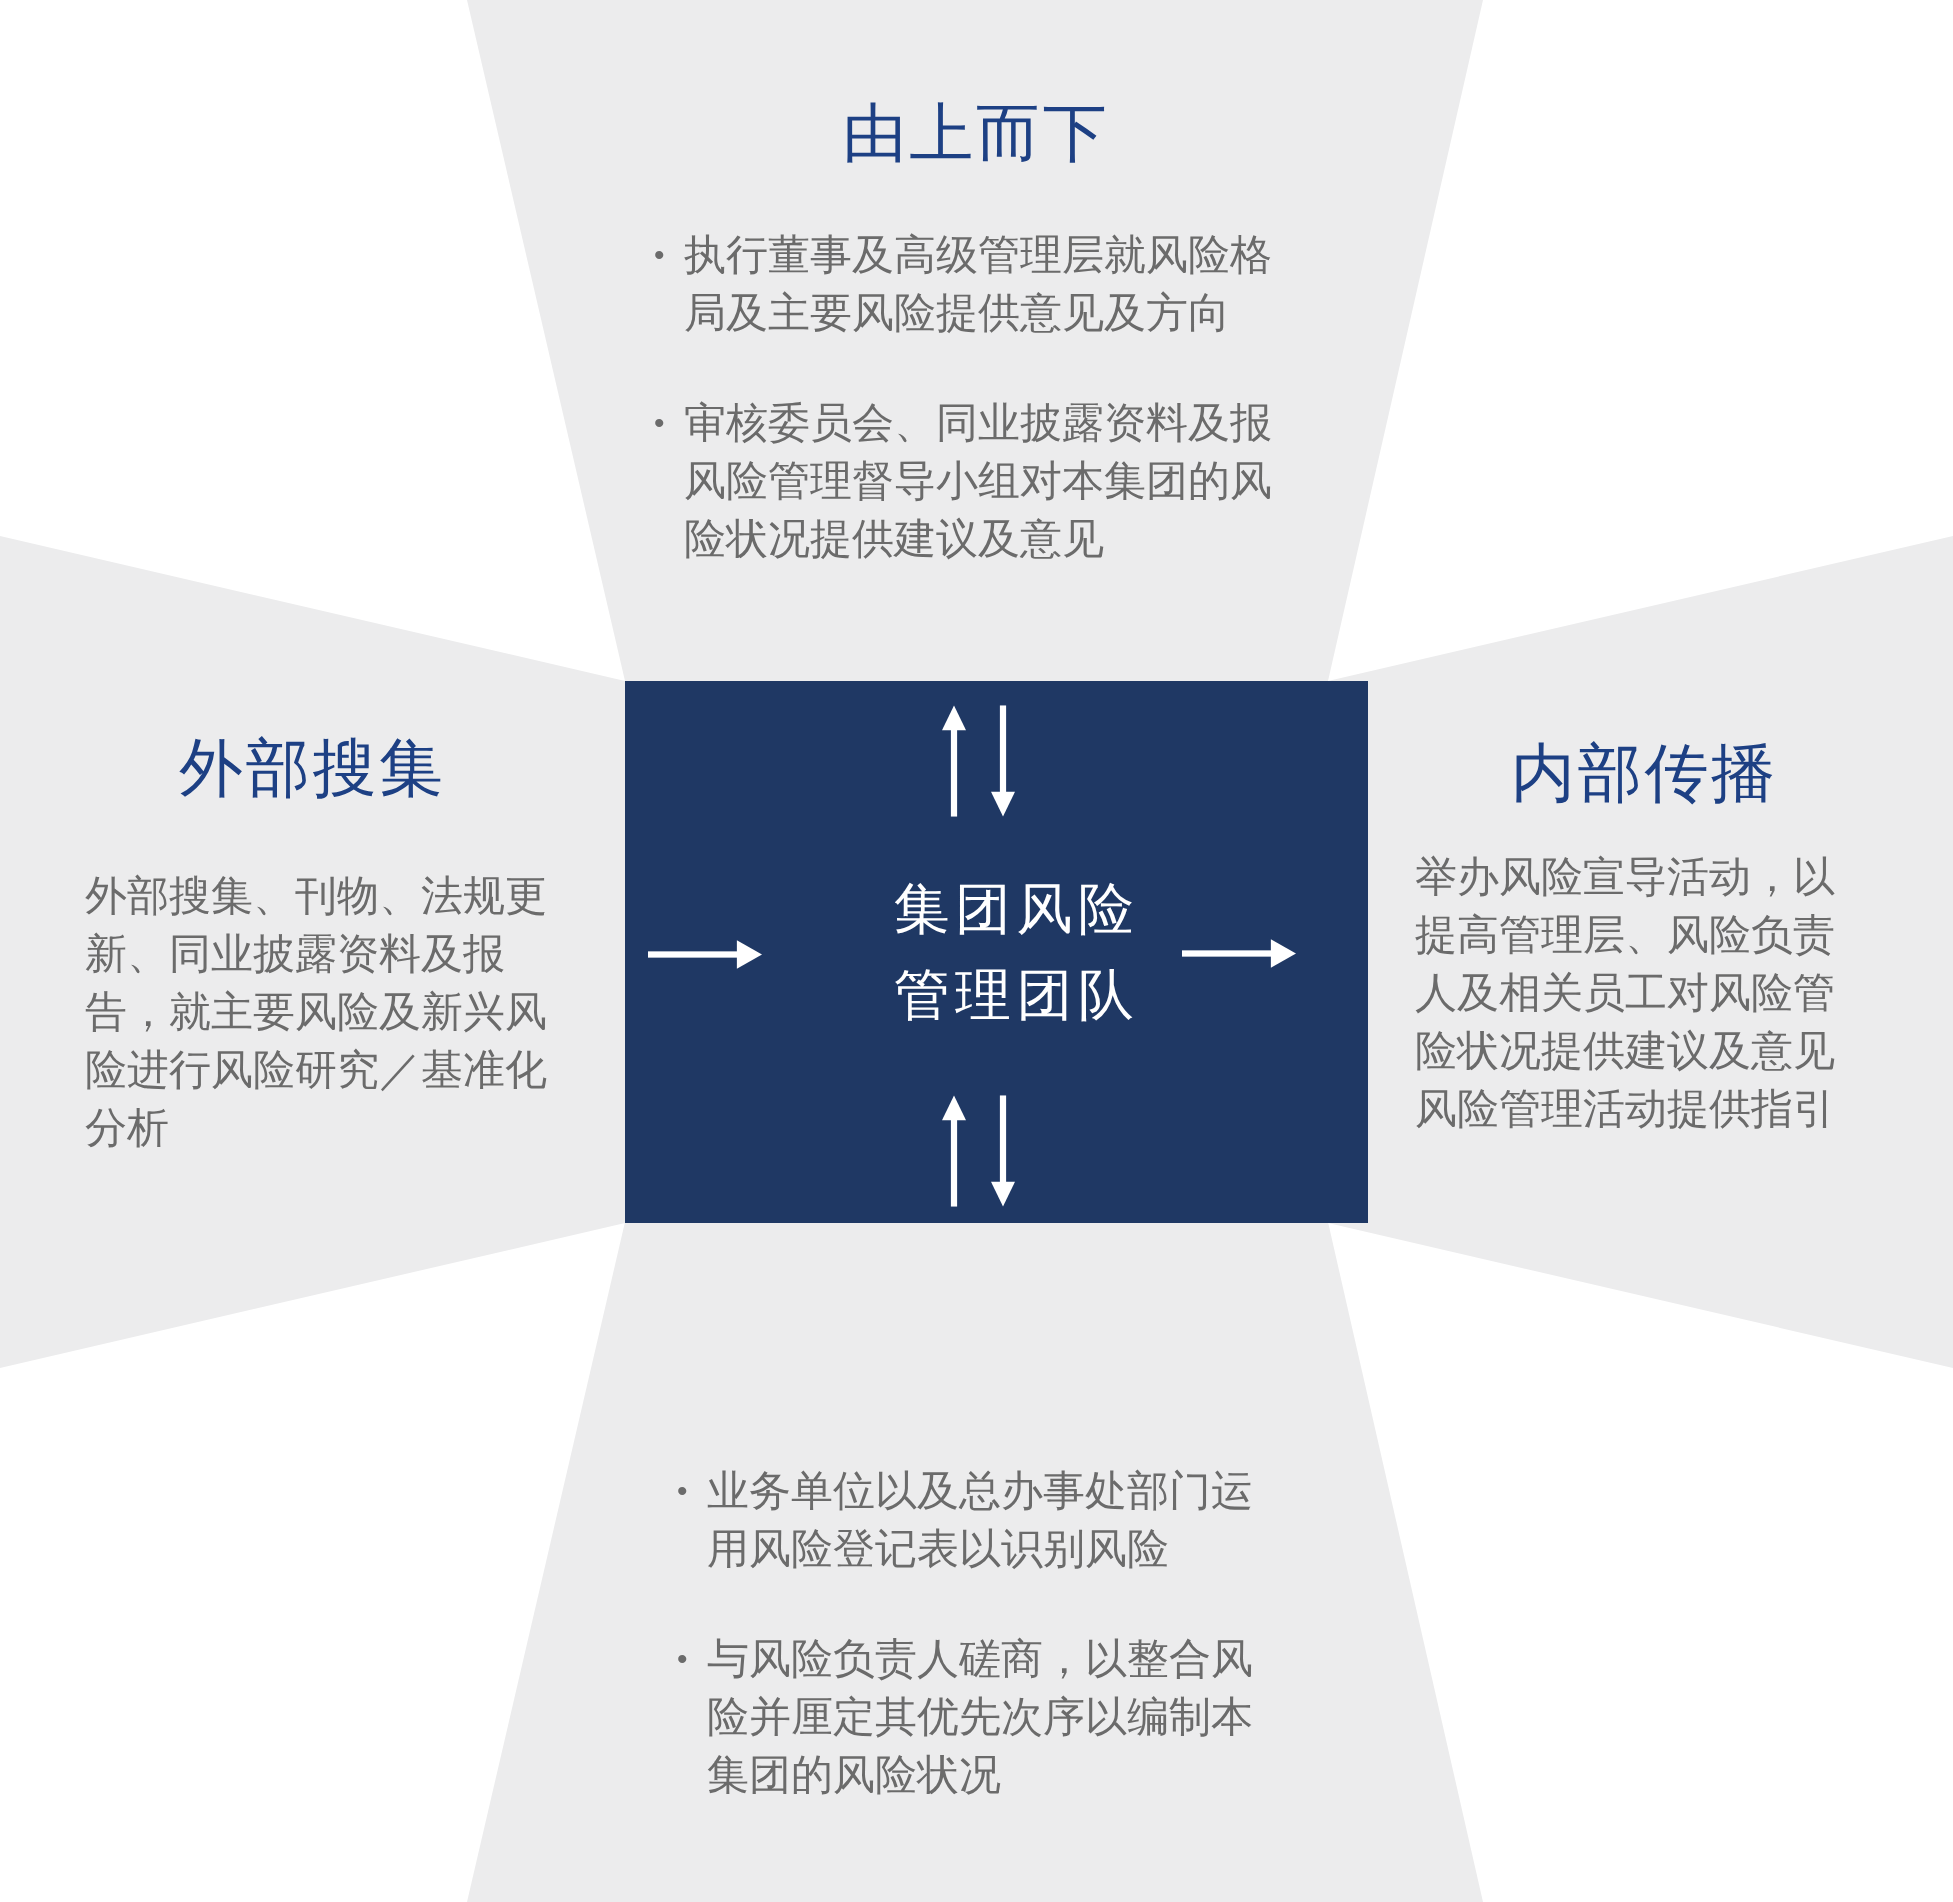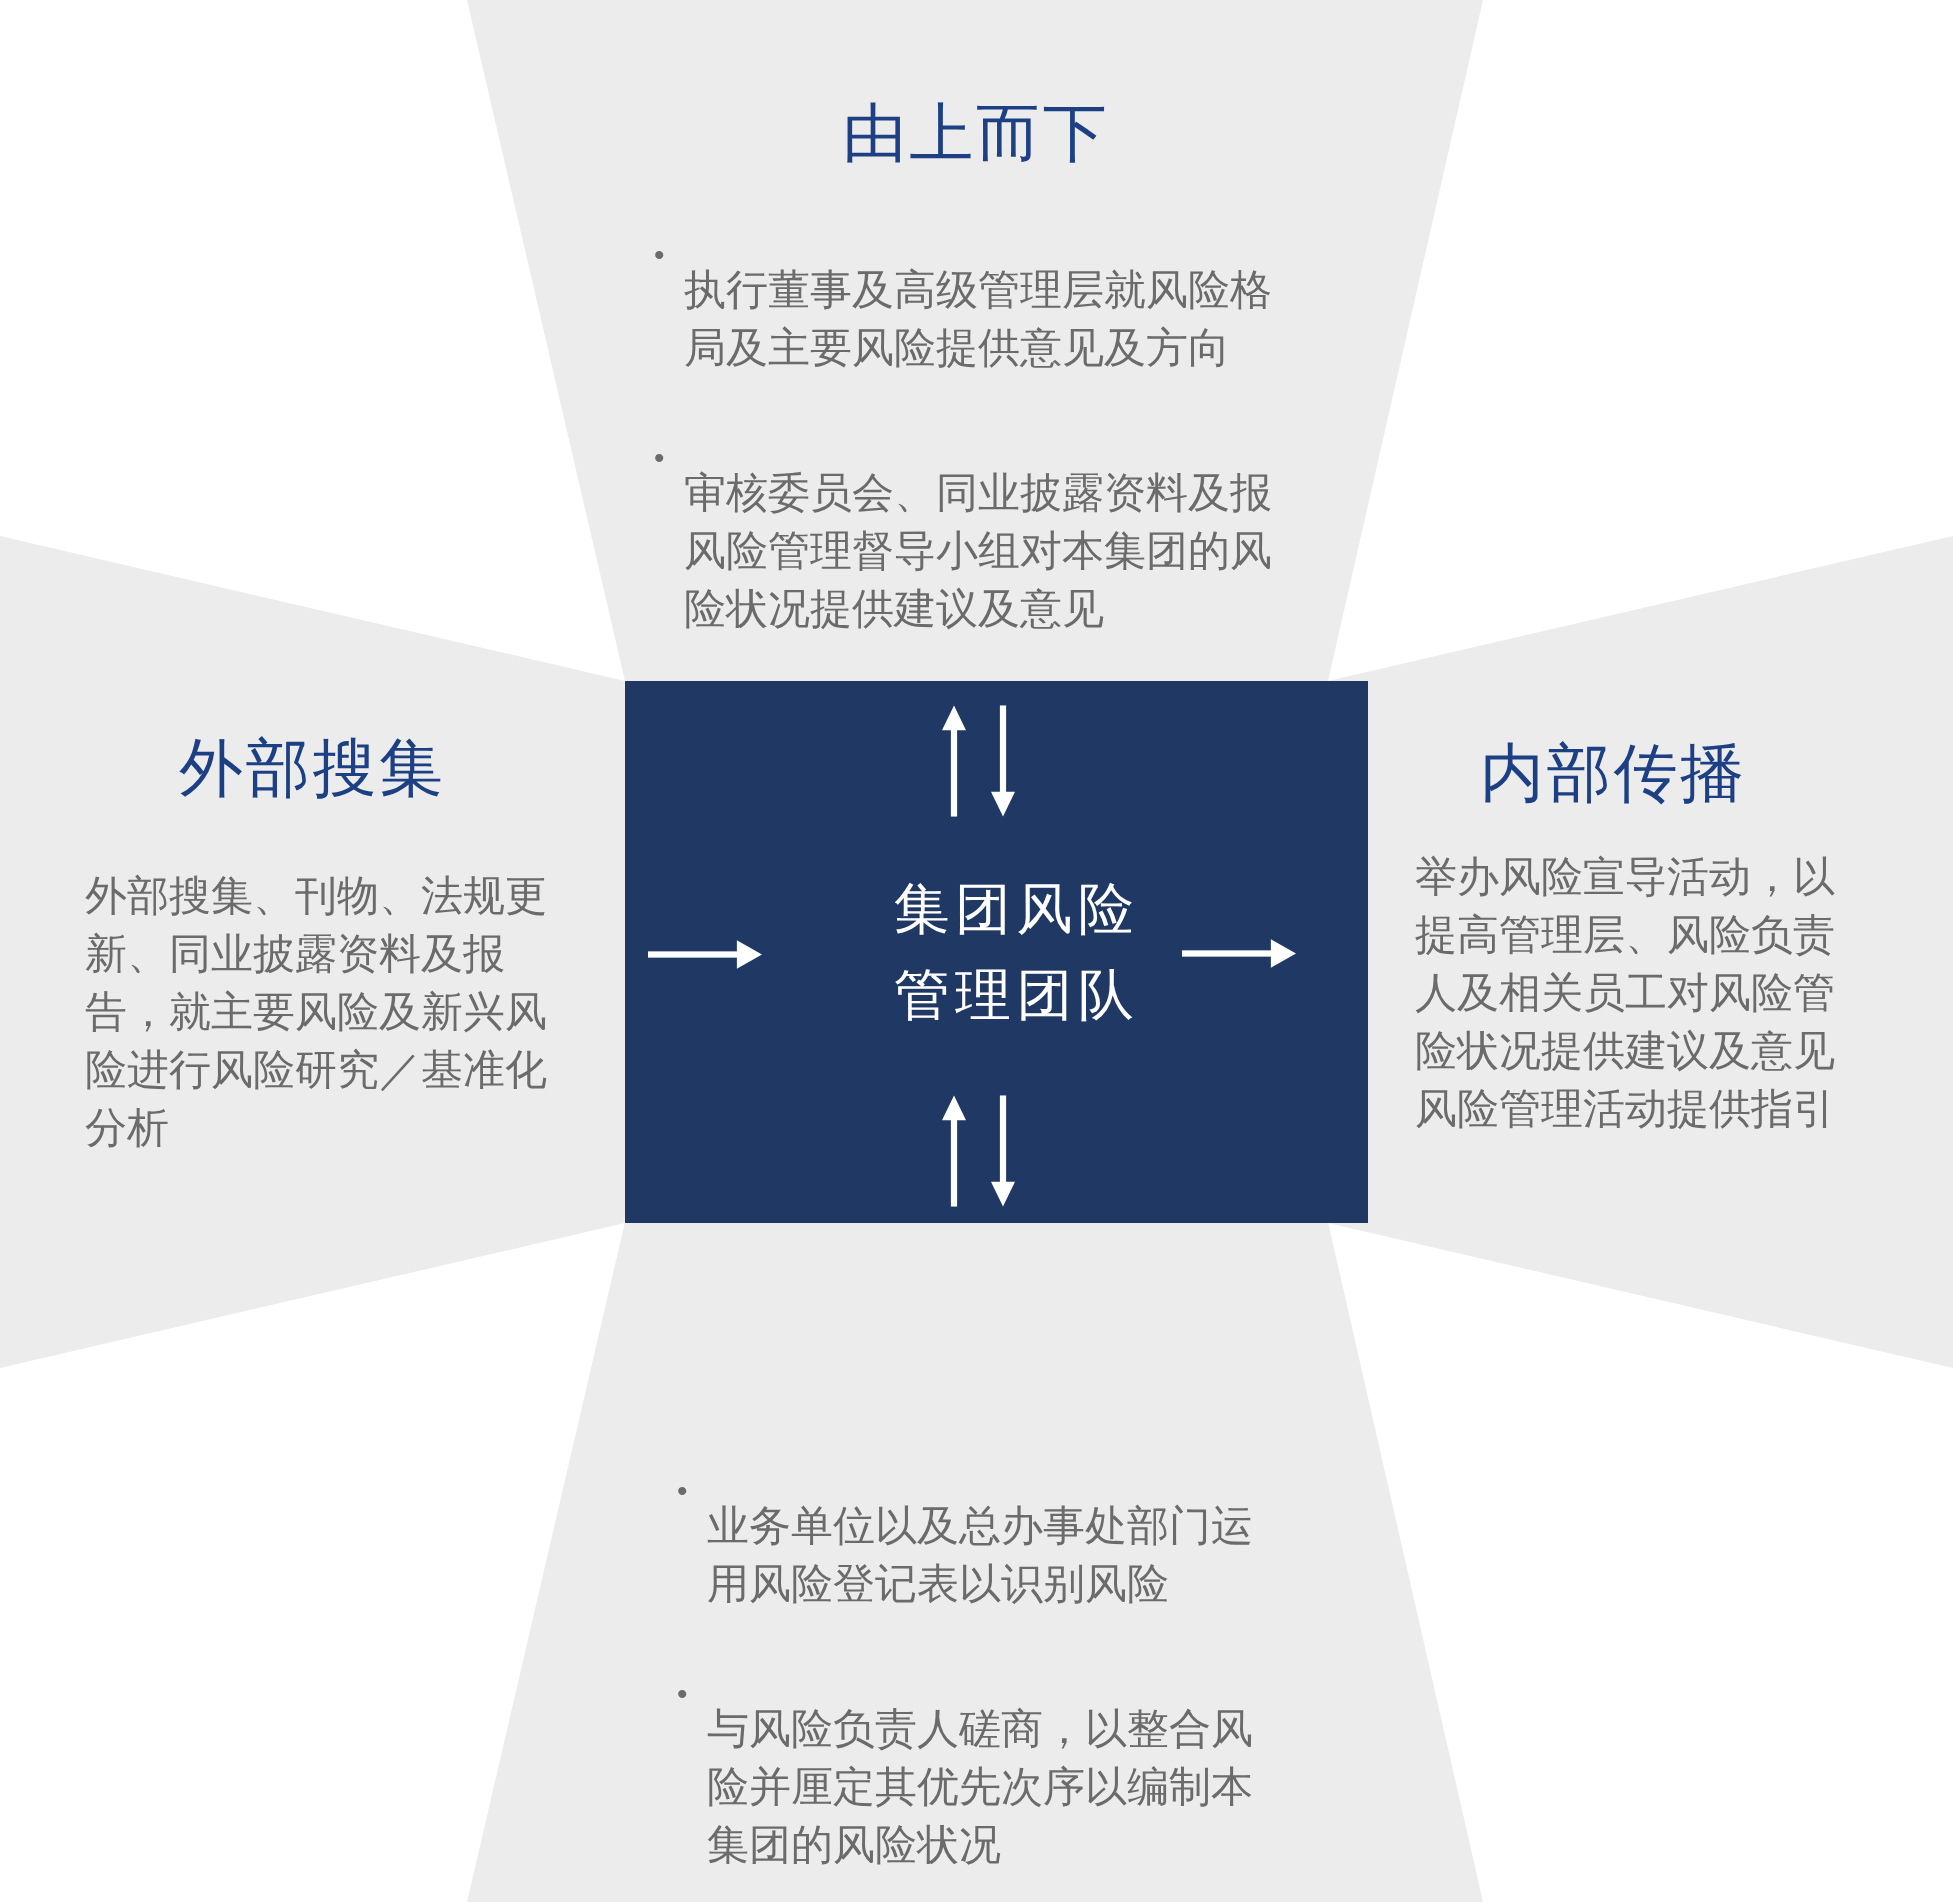--- a/index.html
+++ b/index.html
@@ -36,35 +36,35 @@
     color:#ffffff;font-size:56px;line-height:86px;letter-spacing:5.4px;
     font-weight:400;text-align:center;white-space:nowrap;
   }
 
   .sec-title{
     position:absolute;color:var(--title-blue);
     font-size:64px;font-weight:400;letter-spacing:2.7px;white-space:nowrap;
   }
   .title-top{left:618px;top:90px;width:716px;text-align:center;}
   .title-left{left:179px;top:725px;}
-  .title-right{left:1480px;top:730px;}
+  .title-right{left:1511px;top:730px;}
   .title-bottom{left:618px;top:1321px;width:716px;text-align:center;}
 
   .body-text{position:absolute;color:var(--body-gray);font-size:42px;line-height:58px;}
   .body-left{left:85px;top:867px;width:519px;}
   .body-right{left:1415px;top:848px;width:484px;}
   .bullets-top{left:654px;top:226px;width:681px;}
   .bullets-bottom{left:677px;top:1462px;width:699px;}
 
   .bullet{display:flex;align-items:flex-start;}
   .bullet + .bullet{margin-top:52px;}
   .bullet .dot{
     flex:0 0 30px;width:30px;font-size:30px;line-height:58px;color:var(--body-gray);
   }
-  .bullet-lines{flex:1;margin-top:35px;}
+  .bullet-lines{flex:1;}
   .line{white-space:nowrap;}
 
   .arrow{position:absolute;}
   .arrow svg{display:block;}
 </style>
 </head>
 <body>
 
 <div class="canvas">
 

